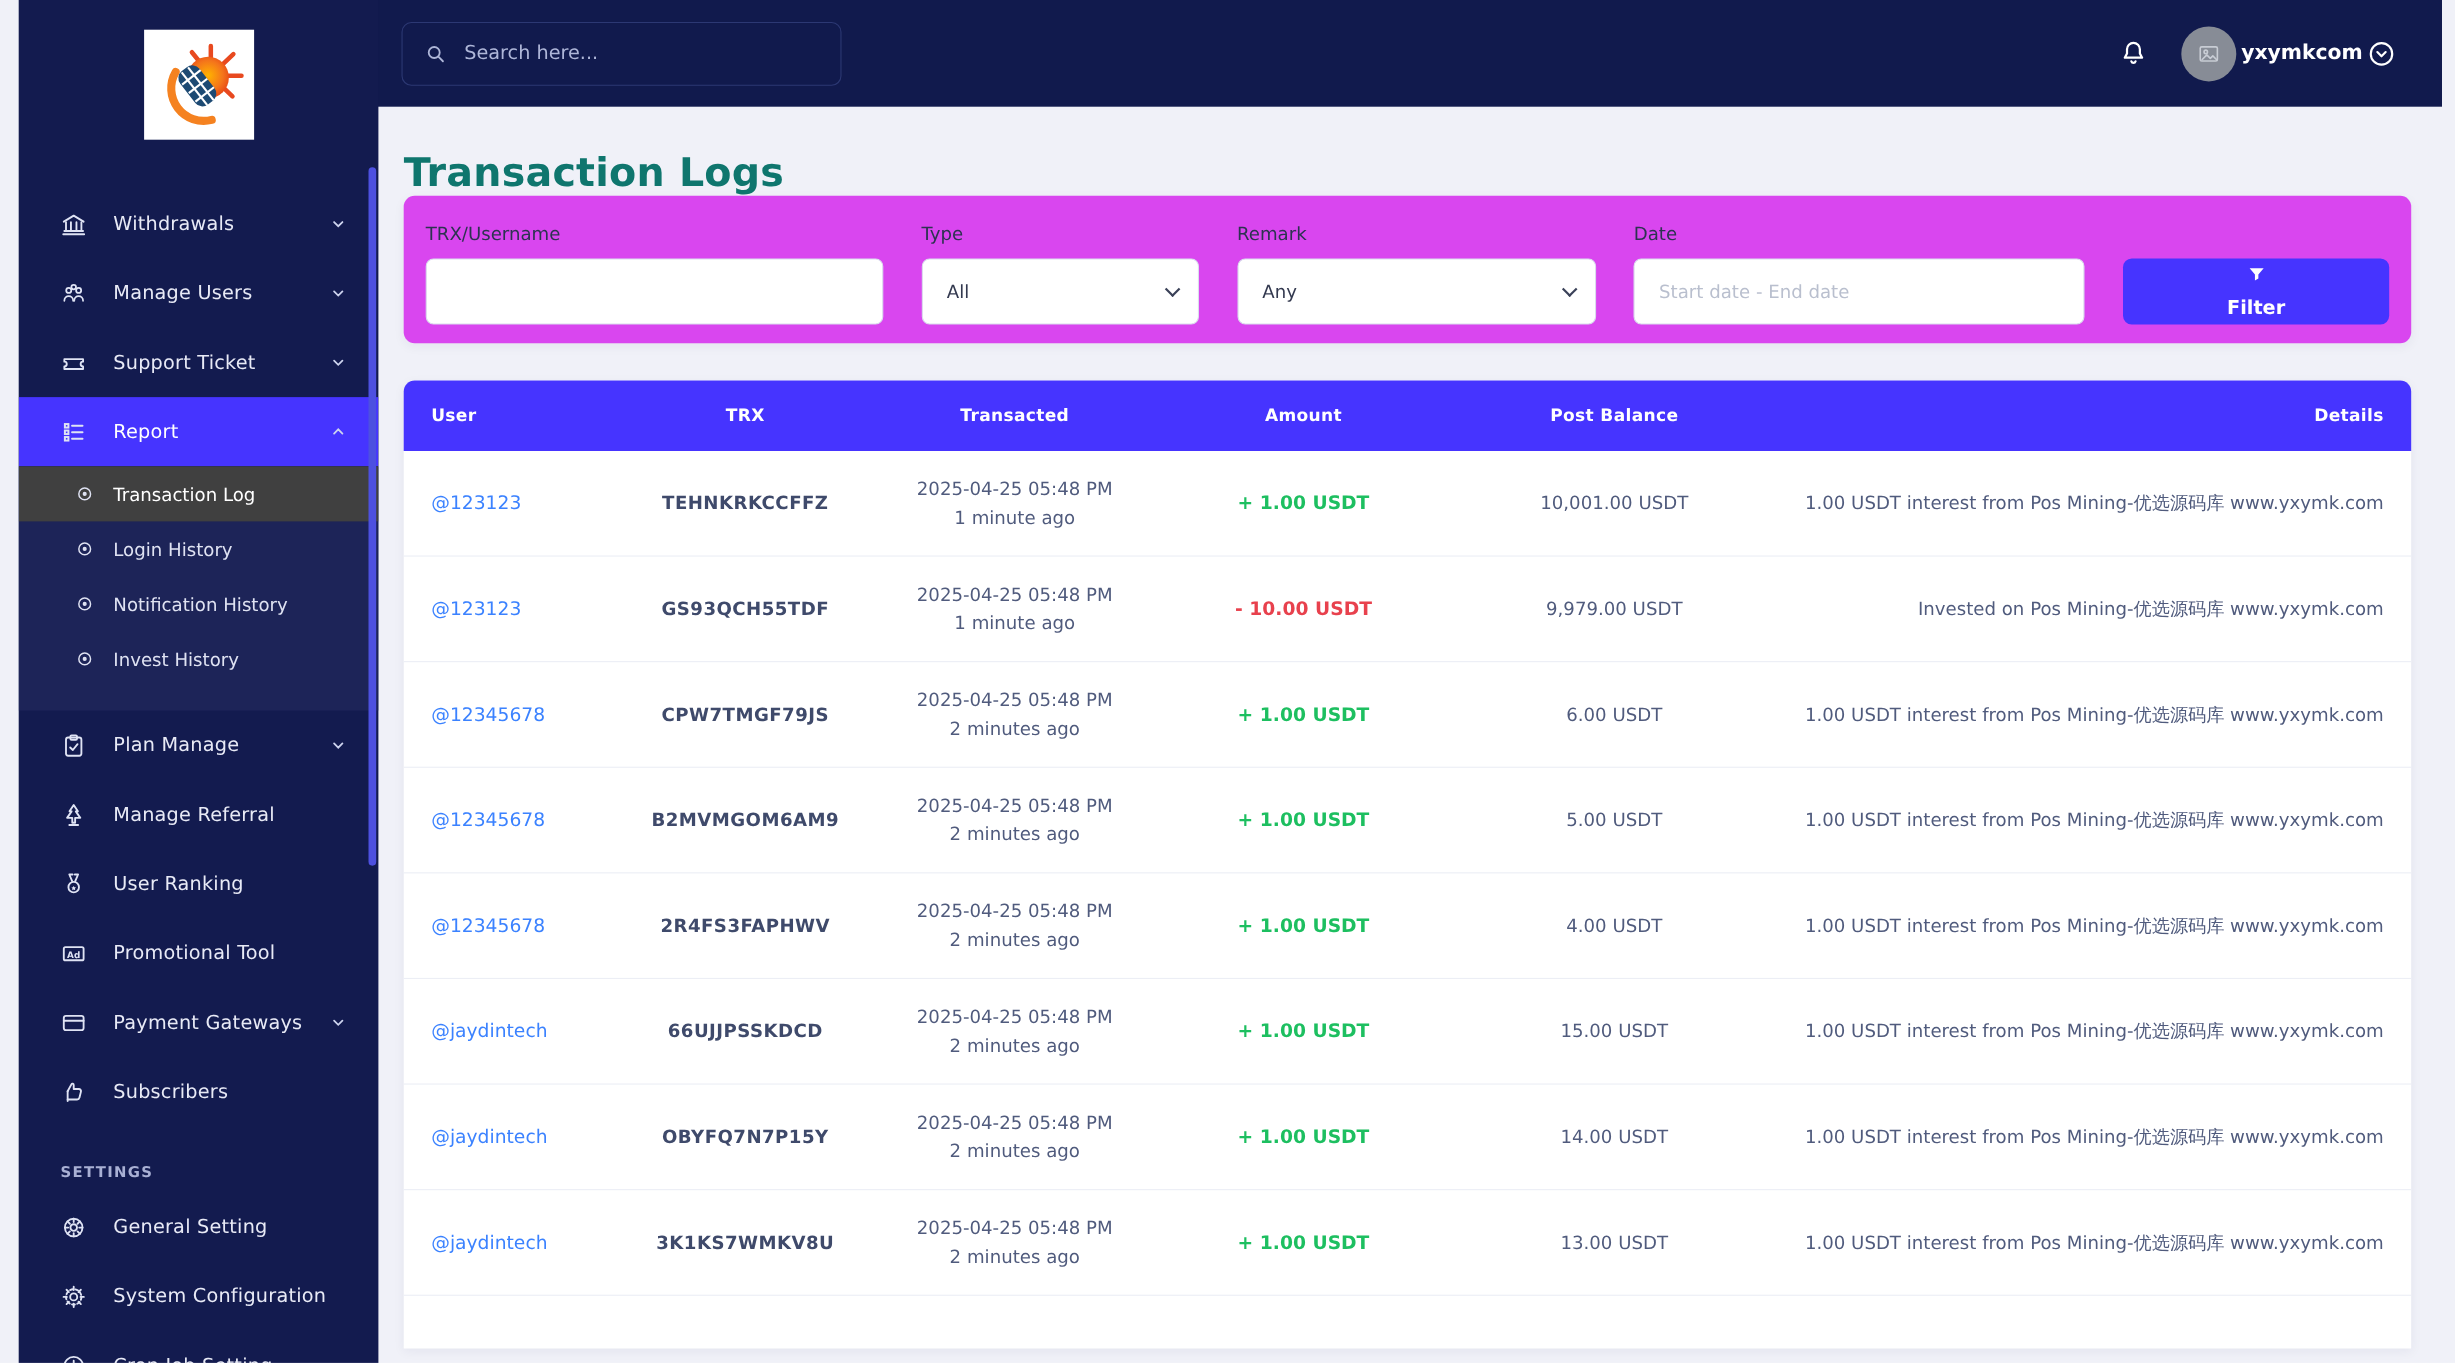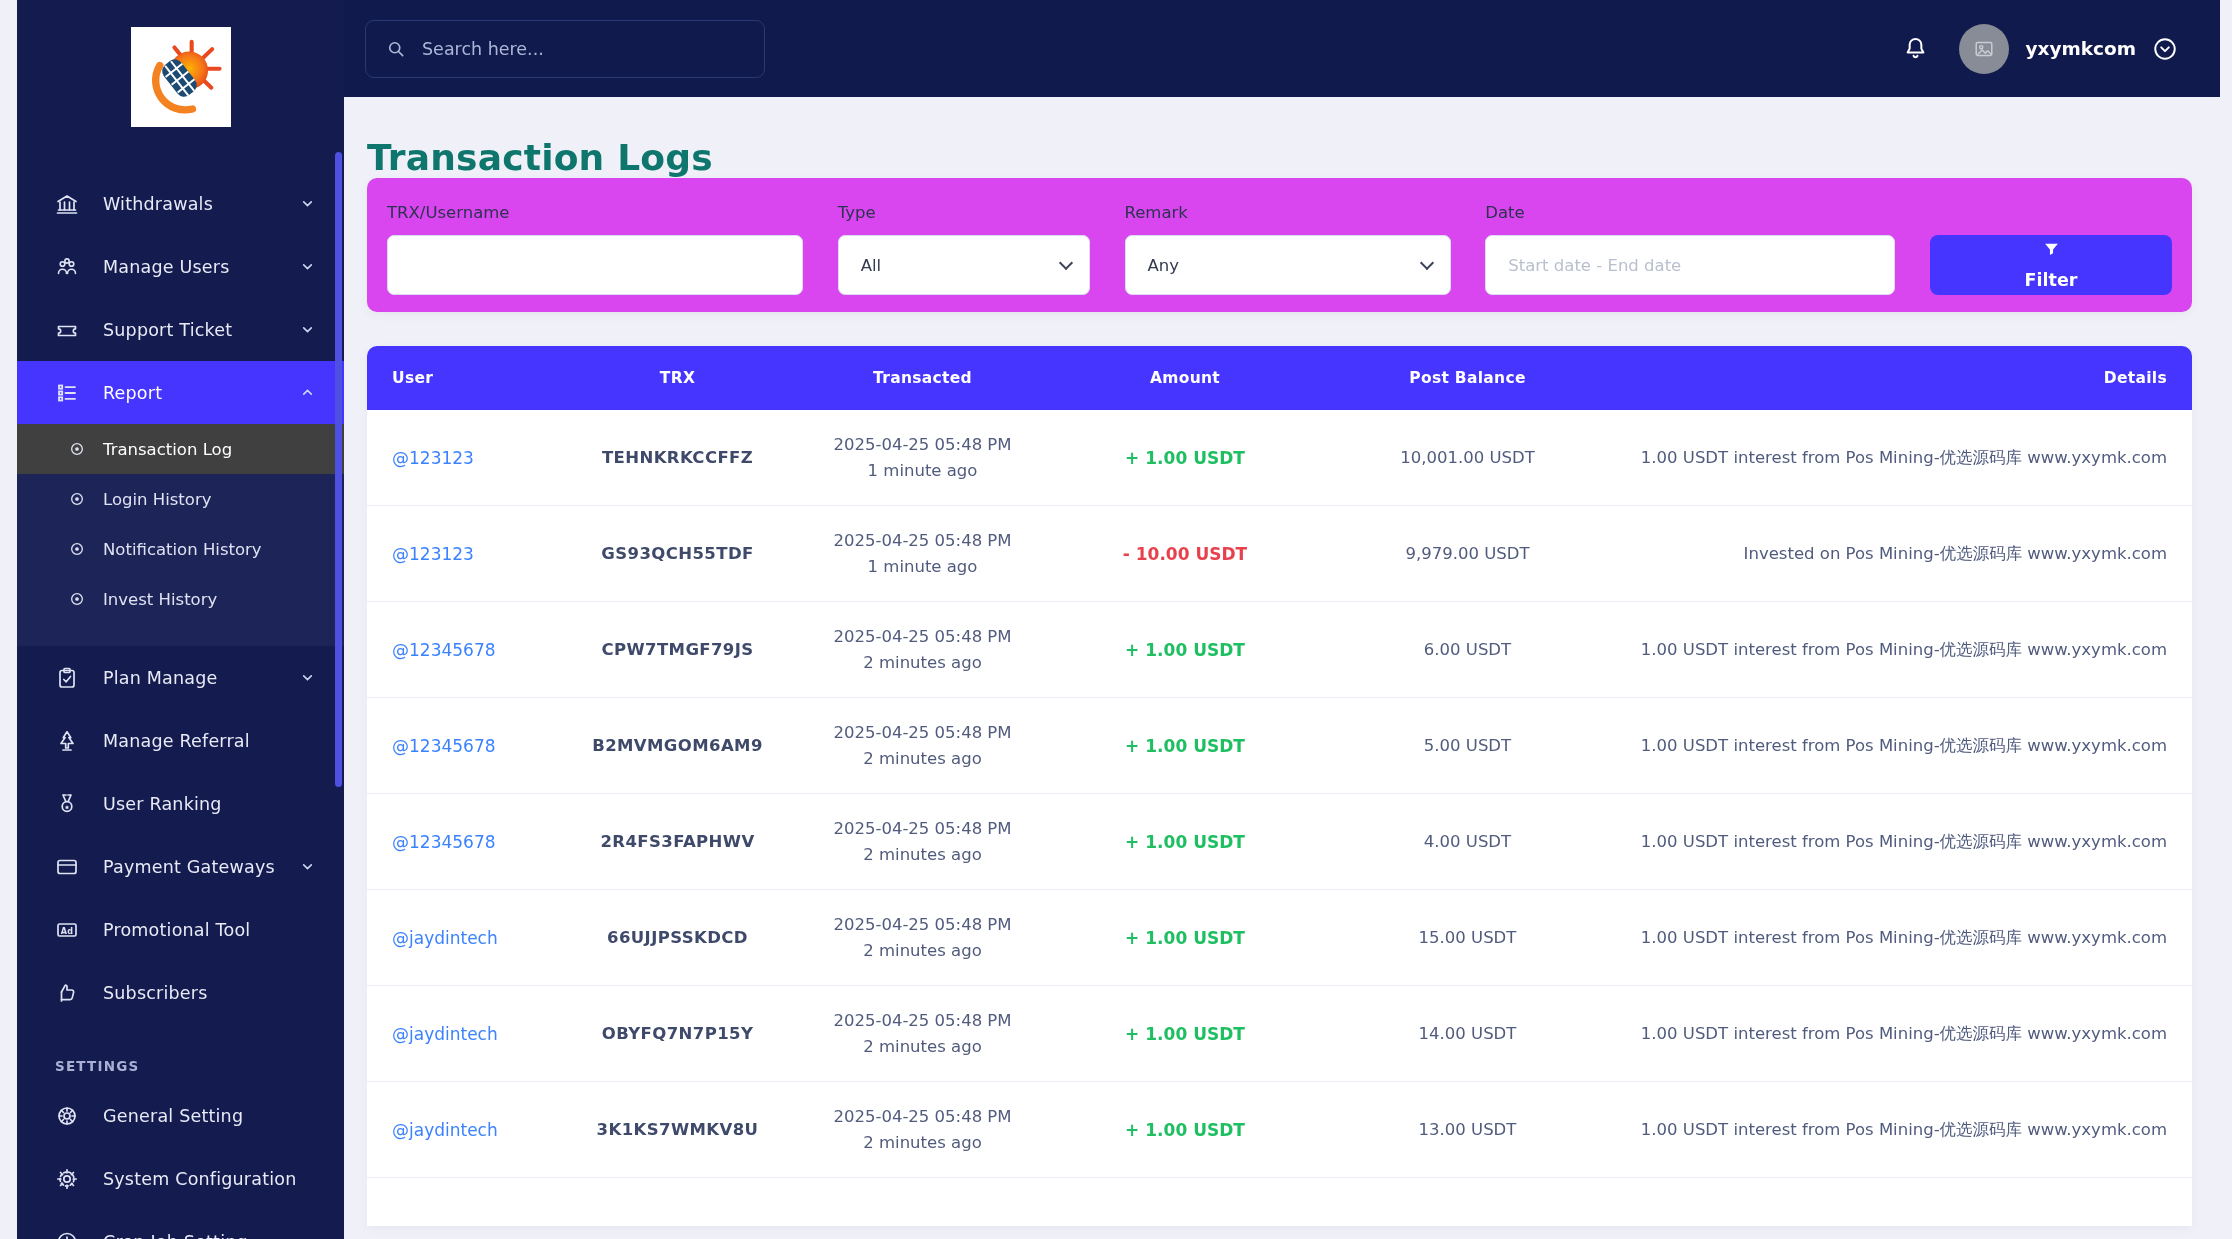--- a/index.html
+++ b/index.html
@@ -51,21 +51,21 @@
     border-radius:9px; display:flex; align-items:center; gap:16px; padding:0 20px;
     color:#aeb6d8;
   }
   .searchbox input {
     background:transparent; border:none; outline:none; color:#e8eaf6;
     font-size:17.5px; width:100%; font-family:inherit;
   }
   .searchbox input::placeholder { color:#aeb6d8; }
   .top-right { margin-left:auto; display:flex; align-items:center; gap:30px; padding-right:42px; }
   .bell { color:#ffffff; display:flex; cursor:pointer; }
-  .userchip { display:flex; align-items:center; gap:16px; cursor:pointer; }
+  .userchip { display:flex; align-items:center; gap:4px; cursor:pointer; }
   .avatar {
     width:50px; height:50px; border-radius:50%; background:#878c96;
     display:flex; align-items:center; justify-content:center; color:#c8ccd4;
   }
   .uname { color:#ffffff; font-weight:bold; font-size:18.5px; }
   .uchev { color:#ffffff; display:flex; }
   
   .content { position:absolute; left:327px; top:97px; right:0; bottom:0; padding:40px 40px 0 40px; }
   .page-title { font-size:36px; font-weight:600; color:#0f766e; letter-spacing:.2px; }
   
@@ -297,41 +297,41 @@
             <path d="M8 3l2.6 6M16 3l-2.6 6M8 3h3M13 3h3"></path>
             <circle cx="12" cy="14.5" r="4.8"></circle>
             <path d="M12 12.6l.9 1.8 2 .3-1.4 1.4.3 2-1.8-1-1.8 1 .3-2-1.4-1.4 2-.3z" fill="currentColor" stroke="none" transform="scale(.75) translate(4 5)"></path>
           </svg>
       </span>
       <span>User Ranking</span>
     </div>
 
     <div class="mi">
       <span class="micon">
+        <svg width="24" height="24" viewBox="0 0 24 24" fill="none" stroke="currentColor" stroke-width="1.7">
+            <rect x="3" y="6" width="18" height="12" rx="1.5"></rect>
+            <text x="12" y="15.5" text-anchor="middle" font-size="8" font-weight="bold" fill="currentColor" stroke="none" font-family="inherit">Ad</text>
+          </svg>
+      </span>
+      <span>Promotional Tool</span>
+    </div>
+
+    <div class="mi">
+      <span class="micon">
         <svg width="24" height="24" viewBox="0 0 24 24" fill="none" stroke="currentColor" stroke-width="1.7" stroke-linecap="round">
             <rect x="3" y="5.5" width="18" height="13" rx="2"></rect>
             <line x1="3" y1="10" x2="21" y2="10"></line>
           </svg>
       </span>
       <span>Payment Gateways</span>
       <span class="chev">
           <svg width="13" height="13" viewBox="0 0 24 24" fill="none" stroke="currentColor" stroke-width="3" stroke-linecap="round">
             <polyline points="5 9 12 16 19 9"></polyline>
           </svg>
         </span>
-    </div>
-
-    <div class="mi">
-      <span class="micon">
-        <svg width="24" height="24" viewBox="0 0 24 24" fill="none" stroke="currentColor" stroke-width="1.7">
-            <rect x="3" y="6" width="18" height="12" rx="1.5"></rect>
-            <text x="12" y="15.5" text-anchor="middle" font-size="8" font-weight="bold" fill="currentColor" stroke="none" font-family="inherit">Ad</text>
-          </svg>
-      </span>
-      <span>Promotional Tool</span>
     </div>
 
     <div class="mi">
       <span class="micon">
         <svg width="24" height="24" viewBox="0 0 24 24" fill="none" stroke="currentColor" stroke-width="1.7" stroke-linecap="round" stroke-linejoin="round">
             <path d="M6.5 11v9"></path>
             <path d="M6.5 11l3.4-6.2c.6-1.1 2.1-.7 2.1.6V9h4.7c1.3 0 2.2 1.2 1.9 2.4l-1.4 5.5c-.2 1-1.1 1.7-2.1 1.7H6.5"></path>
           </svg>
       </span>
       <span>Subscribers</span>

